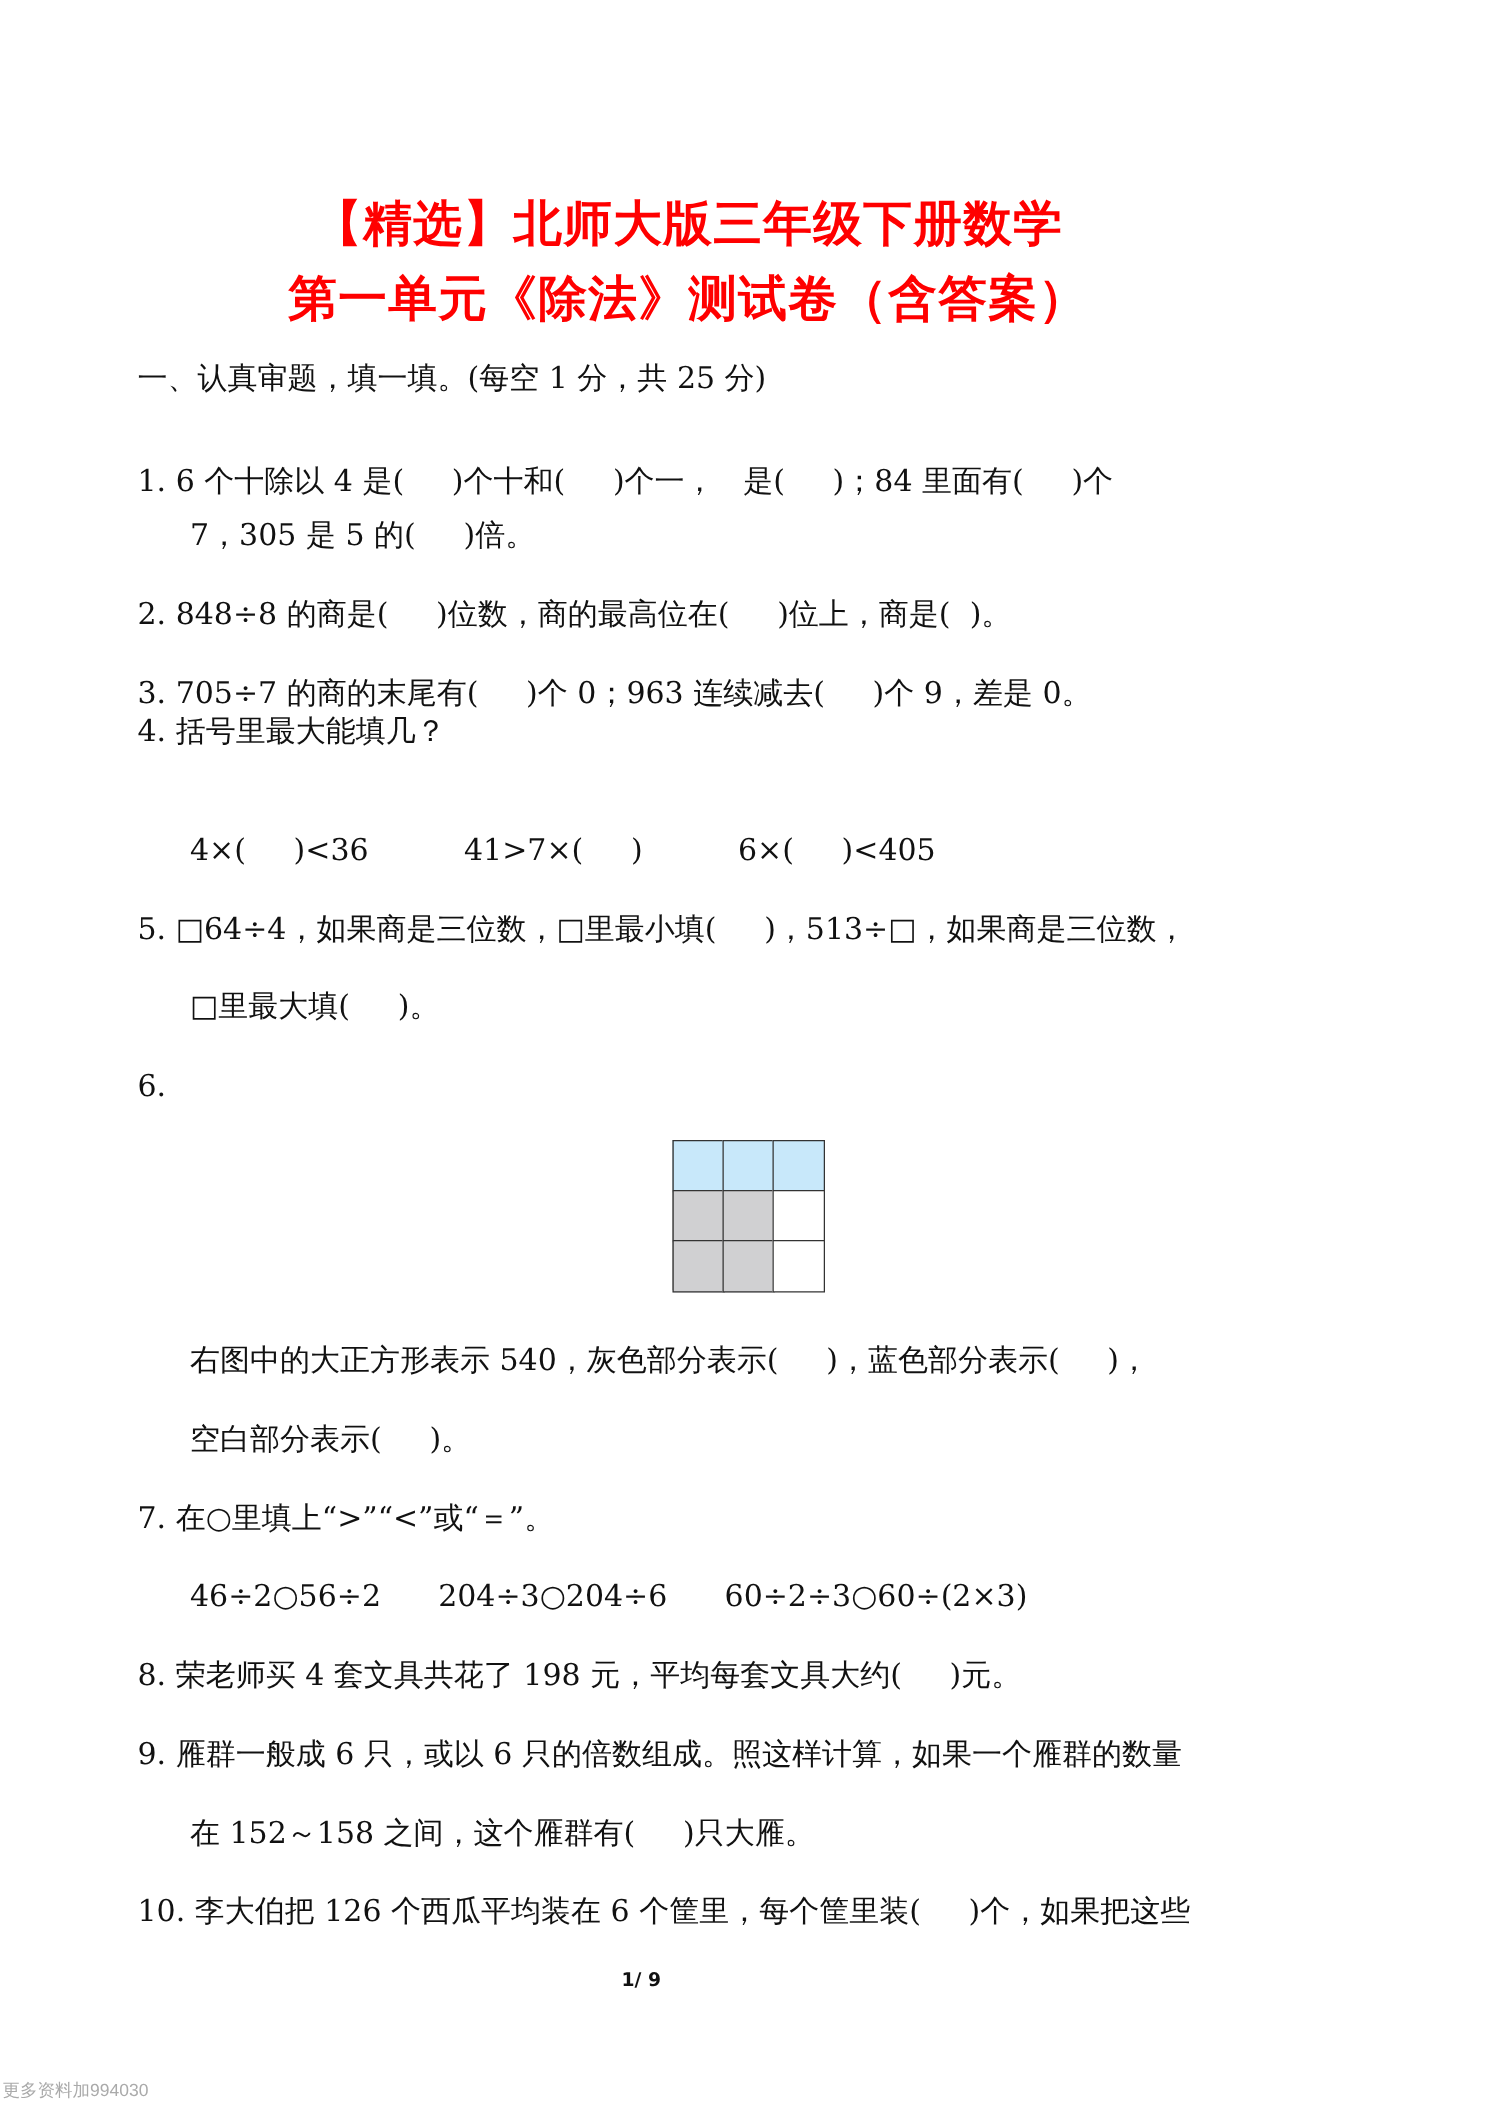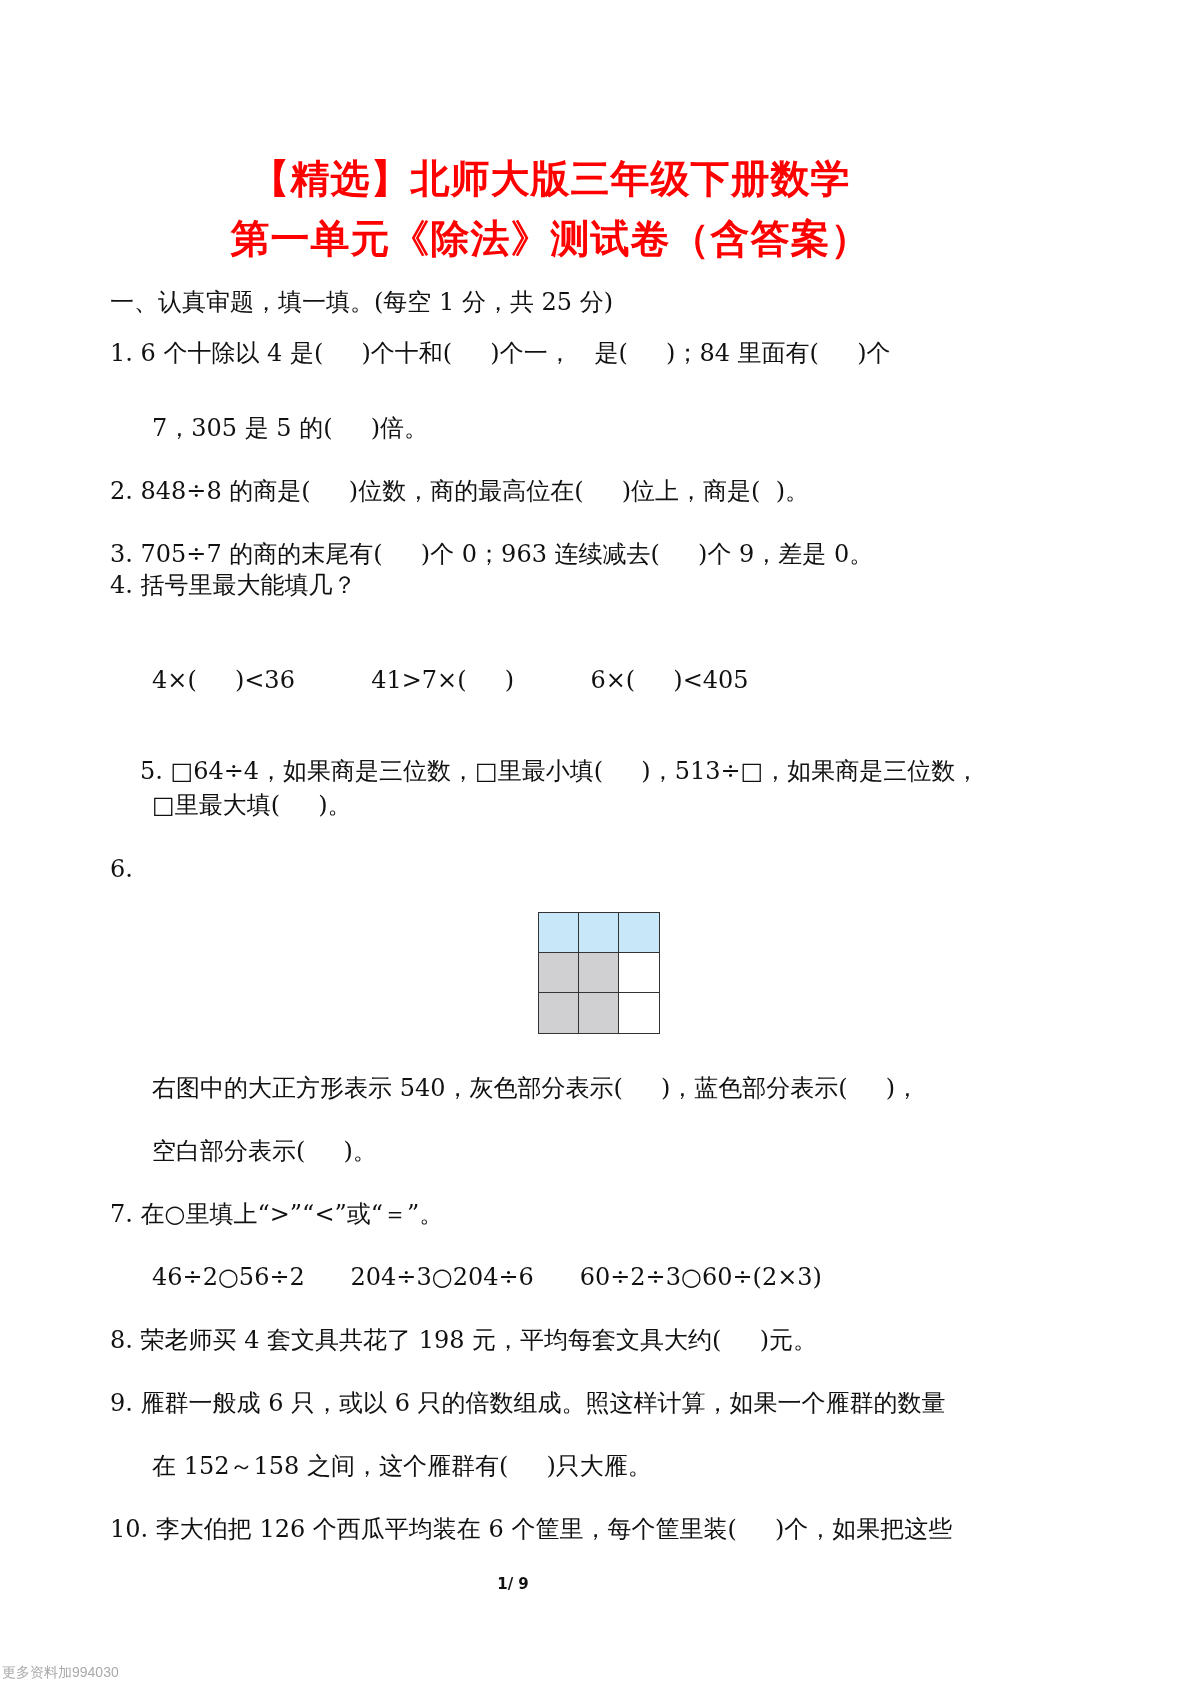--- a/index.html
+++ b/index.html
@@ -20,31 +20,31 @@
         font-family:Liberation Sans, sans-serif; }
 </style>
 </head>
 <body>
 
 <div class="title" style="top:152px;">【精选】北师大版三年级下册数学</div>
 <div class="title" style="top:212px;">第一单元《除法》测试卷（含答案）</div>
 
 <div class="line" style="top:287px;">一、认真审题，填一填。(每空 1 分，共 25 分)</div>
 
-<div class="line" style="top:338px;text-align:right;">1. 6 个十除以 4 是(     )个十和(     )个一，   是(     )；84 里面有(     )个</div>
+<div class="line" style="top:370px;text-align:right;">1. 6 个十除以 4 是(     )个十和(     )个一，   是(     )；84 里面有(     )个</div>
 <div class="line indent" style="top:413px;">7，305 是 5 的(     )倍。</div>
 
 <div class="line" style="top:476px;">2. 848÷8 的商是(     )位数，商的最高位在(     )位上，商是(  )。</div>
 
 <div class="line" style="top:539px;">3. 705÷7 的商的末尾有(     )个 0；963 连续减去(     )个 9，差是 0。</div>
 
 <div class="line" style="top:570px;">4. 括号里最大能填几？</div>
 <div class="line indent" style="top:665px;">4×(     )&lt;36          41&gt;7×(     )          6×(     )&lt;405</div>
 
-<div class="line" style="top:756px;margin-left:30px;">5. □64÷4，如果商是三位数，□里最小填(     )，513÷□，如果商是三位数，</div>
+<div class="line" style="top:728px;">5. □64÷4，如果商是三位数，□里最小填(     )，513÷□，如果商是三位数，</div>
 <div class="line indent" style="top:790px;">□里最大填(     )。</div>
 
 <div class="line" style="top:854px;">6.</div>
 
 <div class="grid">
   <div class="cell" style="background:#c8e8fa"></div>
   <div class="cell" style="background:#c8e8fa"></div>
   <div class="cell" style="background:#c8e8fa"></div>
   <div class="cell" style="background:#d0d0d2"></div>
   <div class="cell" style="background:#d0d0d2"></div>

